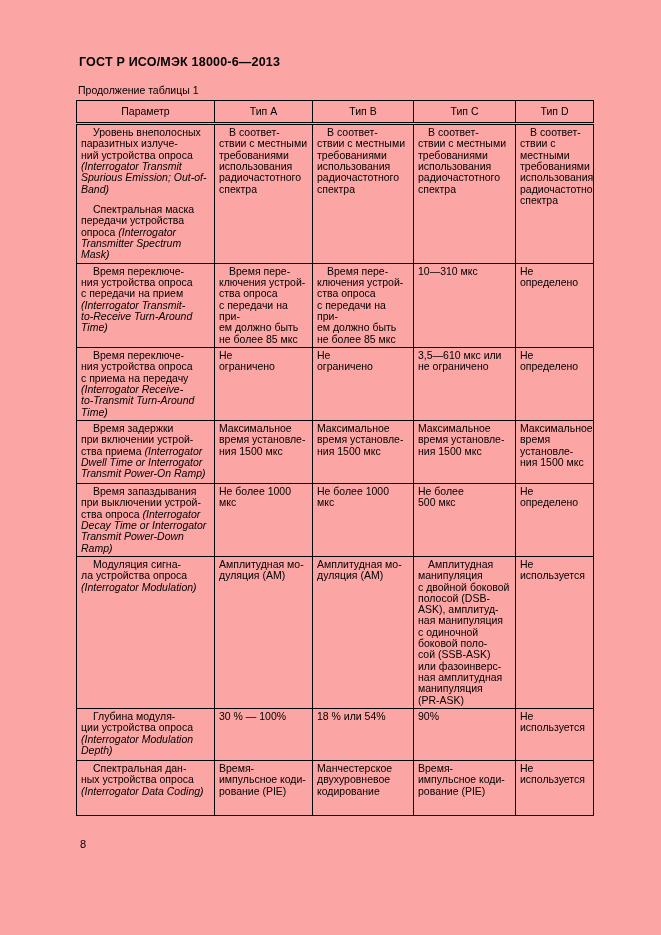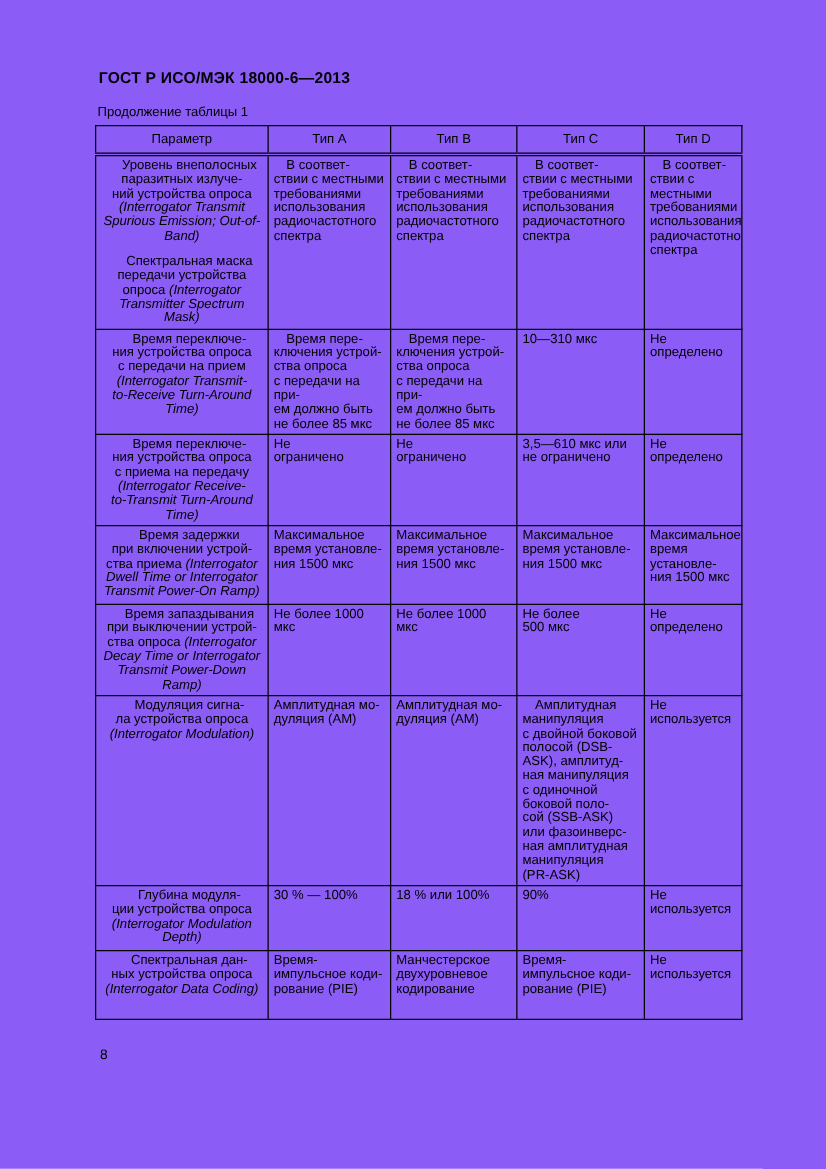--- a/index.html
+++ b/index.html
@@ -3,21 +3,21 @@
 <meta charset="utf-8">
 <style>
   html, body { margin:0; padding:0; background:#ffffff; }
   body {
     width:661px; height:935px;
     font-family:"Liberation Sans", sans-serif;
     color:#000;
     position:relative;
     overflow:hidden;
   }
-  .page { position:relative; width:661px; height:935px; background:#8b5cf6; }
+  .page { position:relative; width:661px; height:935px; background:#fca5a5; }
   .doc-header {
     position:absolute; left:79px; top:55px;
     font-weight:bold; font-size:12.5px; letter-spacing:0.2px;
   }
   .table-caption {
     position:absolute; left:78px; top:84px;
     font-size:10.5px;
   }
   table.gost {
     position:absolute; left:76px; top:100px;
@@ -29,21 +29,21 @@
     border:1px solid #000;
     vertical-align:top;
     padding:2px 4px;
     overflow:hidden;
   }
   table.gost thead th {
     font-weight:normal; text-align:center; vertical-align:middle;
     height:19px; padding:1px 6px;
     border-bottom:3px double #000;
   }
-  .param-cell { padding:3px 4px;text-align:center; }
+  .param-cell { padding:3px 4px; }
   .param-p { margin:0; text-indent:12px; white-space:pre-line; }
   .param-p + .param-p { margin-top:9px; }
   .param-p i { font-style:italic; }
   .value-cell { white-space:pre-line; padding-top:3px; }
   .cell-center { text-align:left; }
   .cell-par { text-align:left; text-indent:10px; }
   .page-number {
     position:absolute; left:80px; top:838px;
     font-size:11px;
   }
@@ -218,21 +218,21 @@
 используется</td>
         </tr>
         <tr style="height: 52px;">
           <td class="param-cell">
             <p class="param-p"><span>Глубина модуля-
 ции устройства опроса
 </span><i>(Interrogator Modulation
 Depth)</i></p>
           </td>
           <td class="value-cell cell-center">30 % — 100%</td>
-          <td class="value-cell cell-center">18 % или 100%</td>
+          <td class="value-cell cell-center">18 % или 54%</td>
           <td class="value-cell cell-center">90%</td>
           <td class="value-cell cell-center">Не
 используется</td>
         </tr>
         <tr style="height: 55px;">
           <td class="param-cell">
             <p class="param-p"><span>Спектральная дан-
 ных устройства опроса
 </span><i>(Interrogator Data Coding)</i></p>
           </td>

